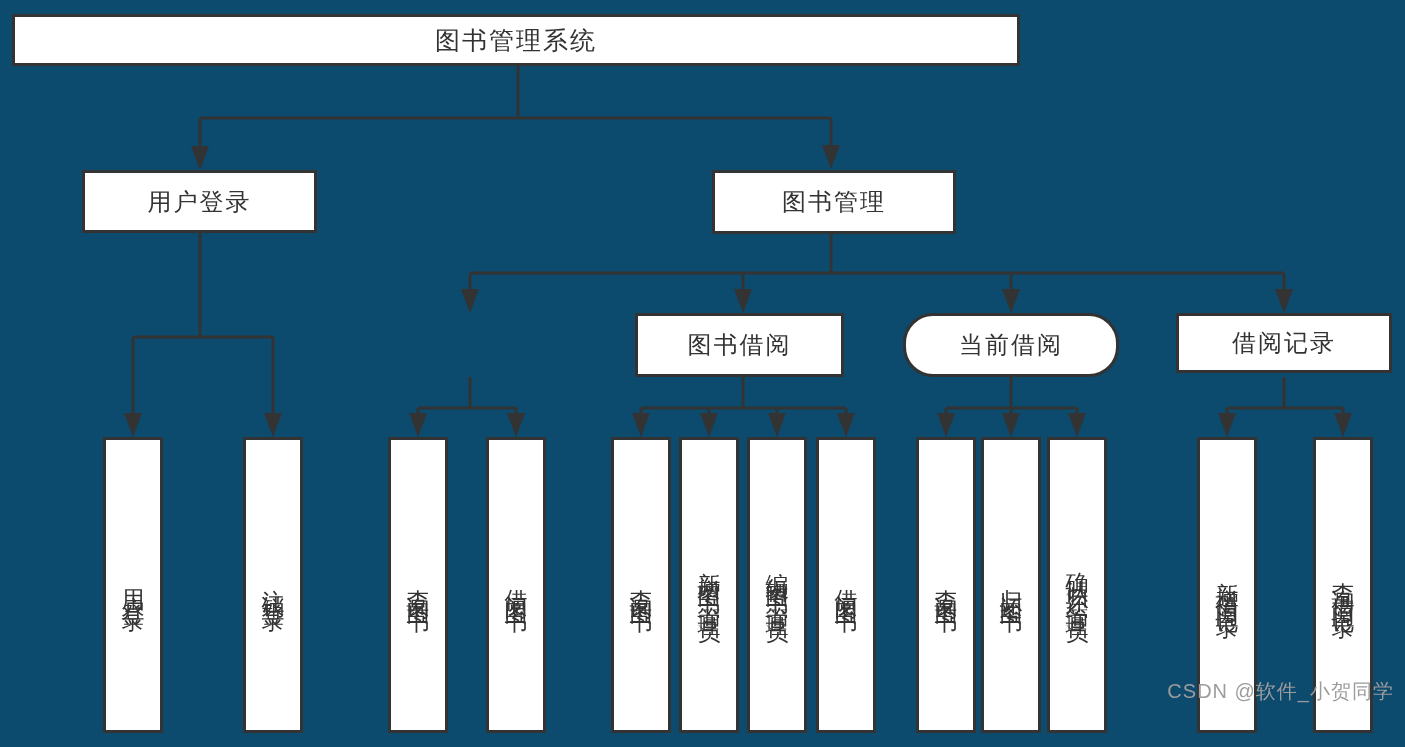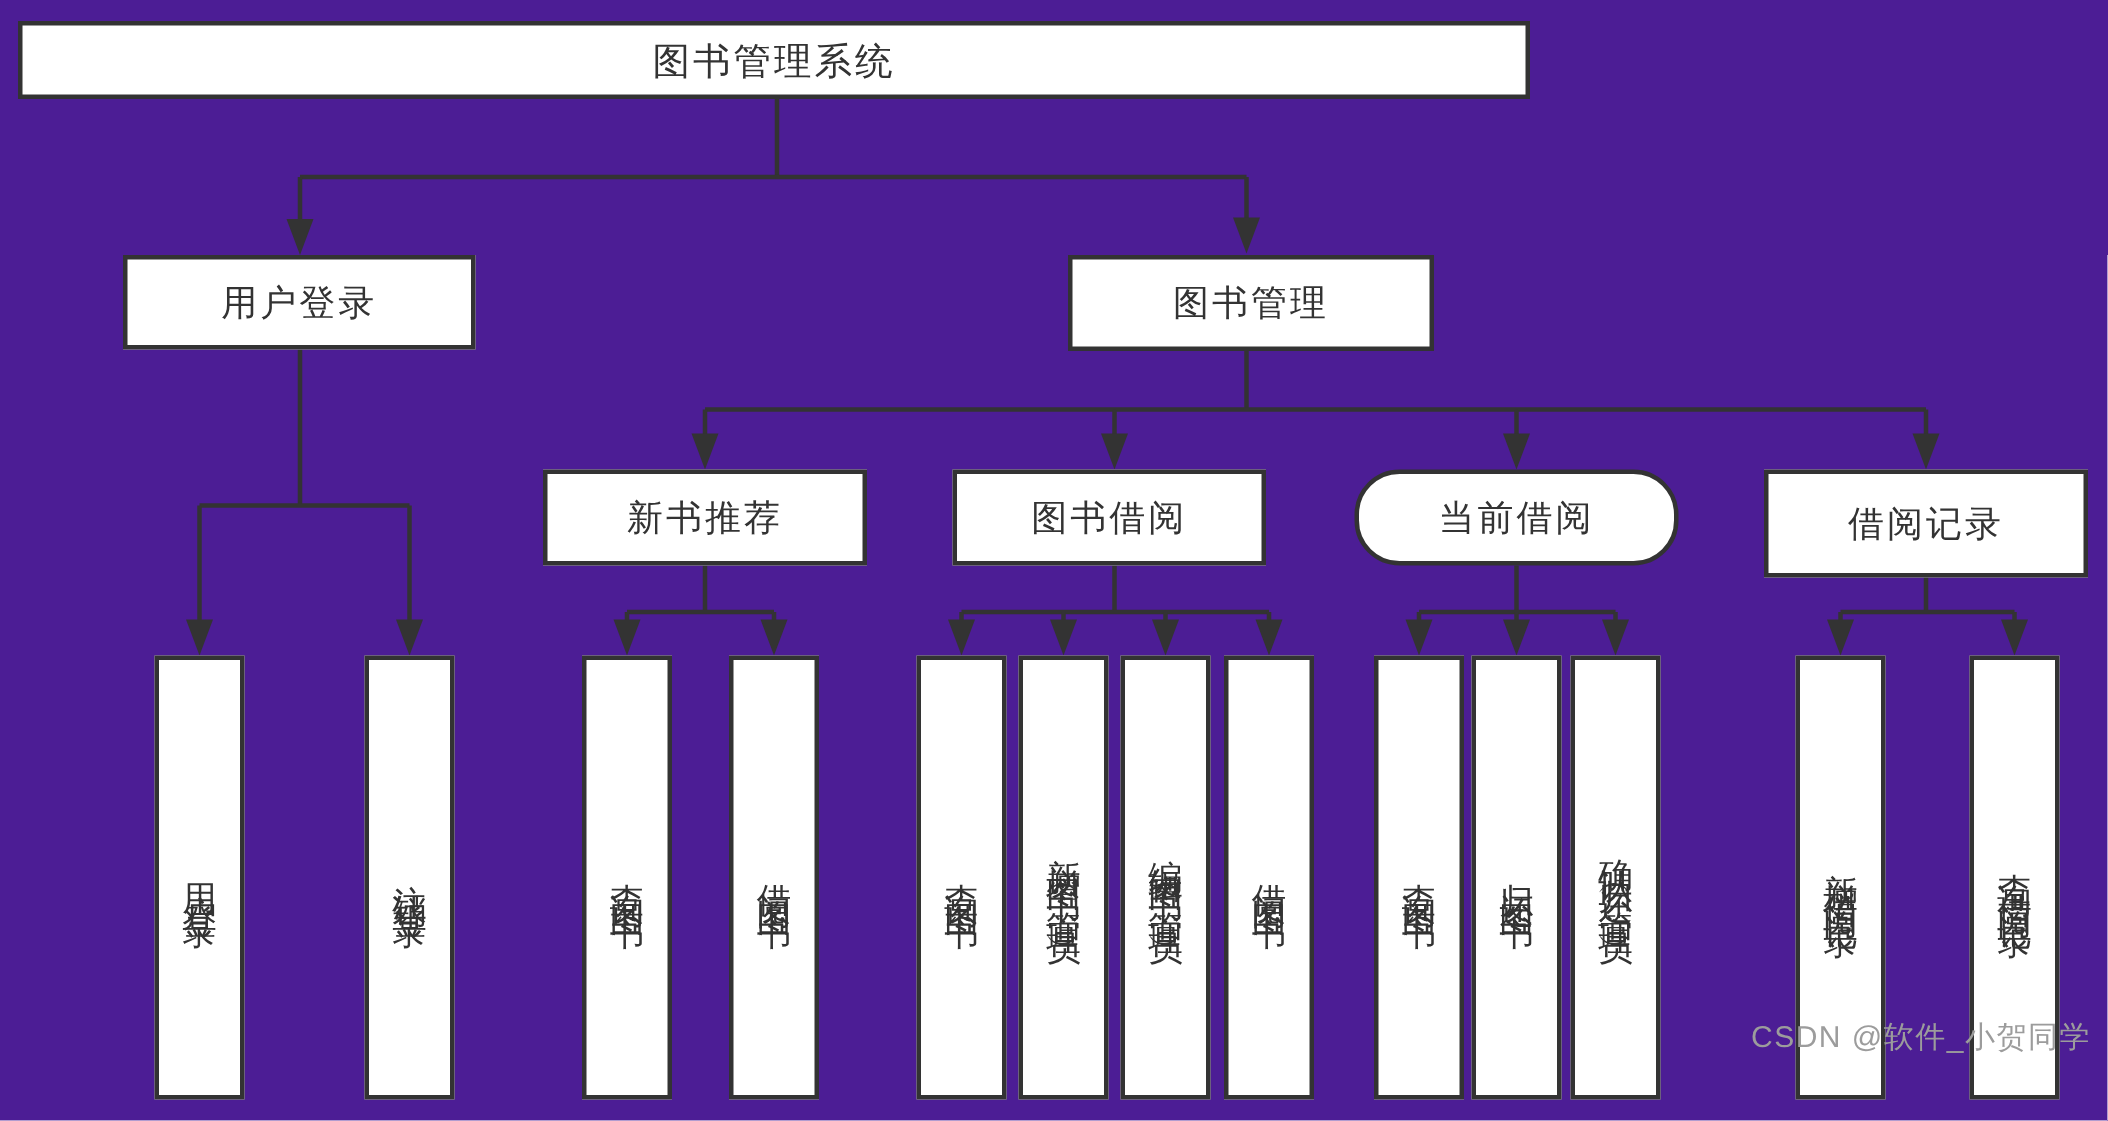--- a/index.html
+++ b/index.html
@@ -1,20 +1,20 @@
 <!DOCTYPE html>
 <html><head>
 <meta charset="utf-8">
 <style>
   html, body { margin: 0; padding: 0; background: #ffffff; }
   .stage {
     position: relative;
     width: 1405px;
     height: 747px;
-    background: #4c1d95;
+    background: #0c4a6e;
     font-family: "Liberation Sans", sans-serif;
     color: #333333;
     overflow: hidden;
   }
   .connectors {
     position: absolute;
     left: 0; top: 0;
     width: 1405px; height: 747px;
     z-index: 1;
   }
@@ -135,30 +135,27 @@
     <span>图书管理系统</span>
   </div>
 
   <div class="node" style="left:82px; top:170px; width:235px; height:63px;">
     <span>用户登录</span>
   </div>
   <div class="node" style="left:712px; top:170px; width:244px; height:64px;">
     <span>图书管理</span>
   </div>
 
-  <div class="node" style="left:362px; top:313px; width:216px; height:64px;">
-    <span>新书推荐</span>
-  </div>
   <div class="node" style="left:635px; top:313px; width:209px; height:64px;">
     <span>图书借阅</span>
   </div>
   <div class="node" style="left:903px; top:313px; width:216px; height:64px;border-radius:30px;">
     <span>当前借阅</span>
   </div>
-  <div class="node" style="left:1176px; top:313px; width:216px; height:72px;">
+  <div class="node" style="left:1176px; top:313px; width:216px; height:60px;">
     <span>借阅记录</span>
   </div>
 
   <div class="leaf" style="left:103px;">
     <span class="vtext">用户登录</span>
   </div>
   <div class="leaf" style="left:243px;">
     <span class="vtext">注销登录</span>
   </div>
   <div class="leaf" style="left:388px;">

